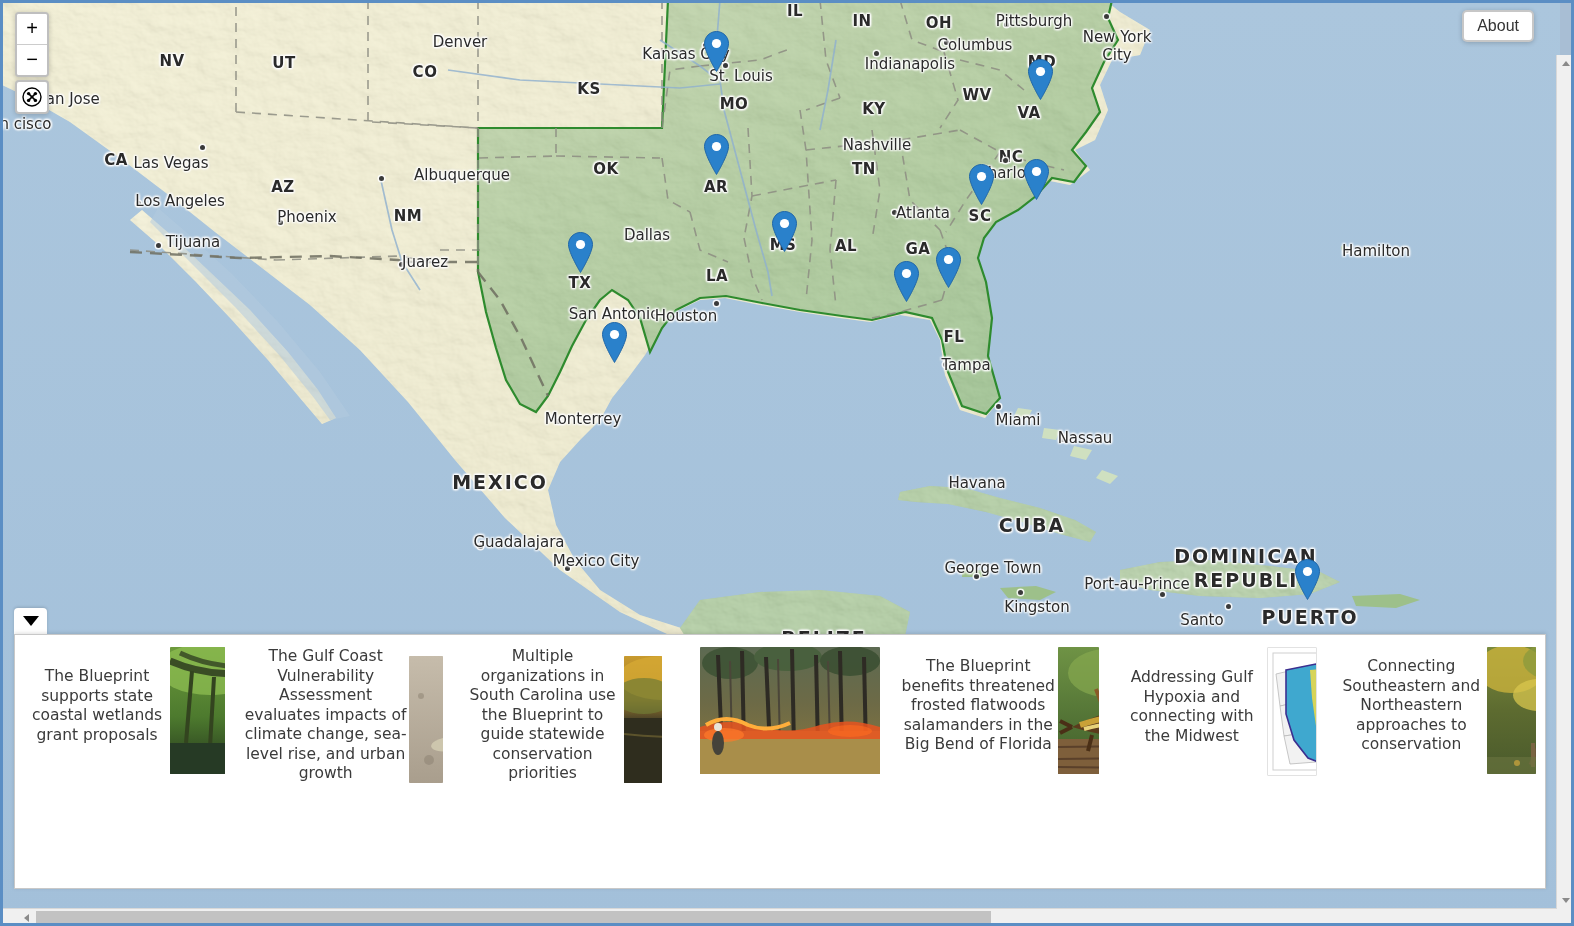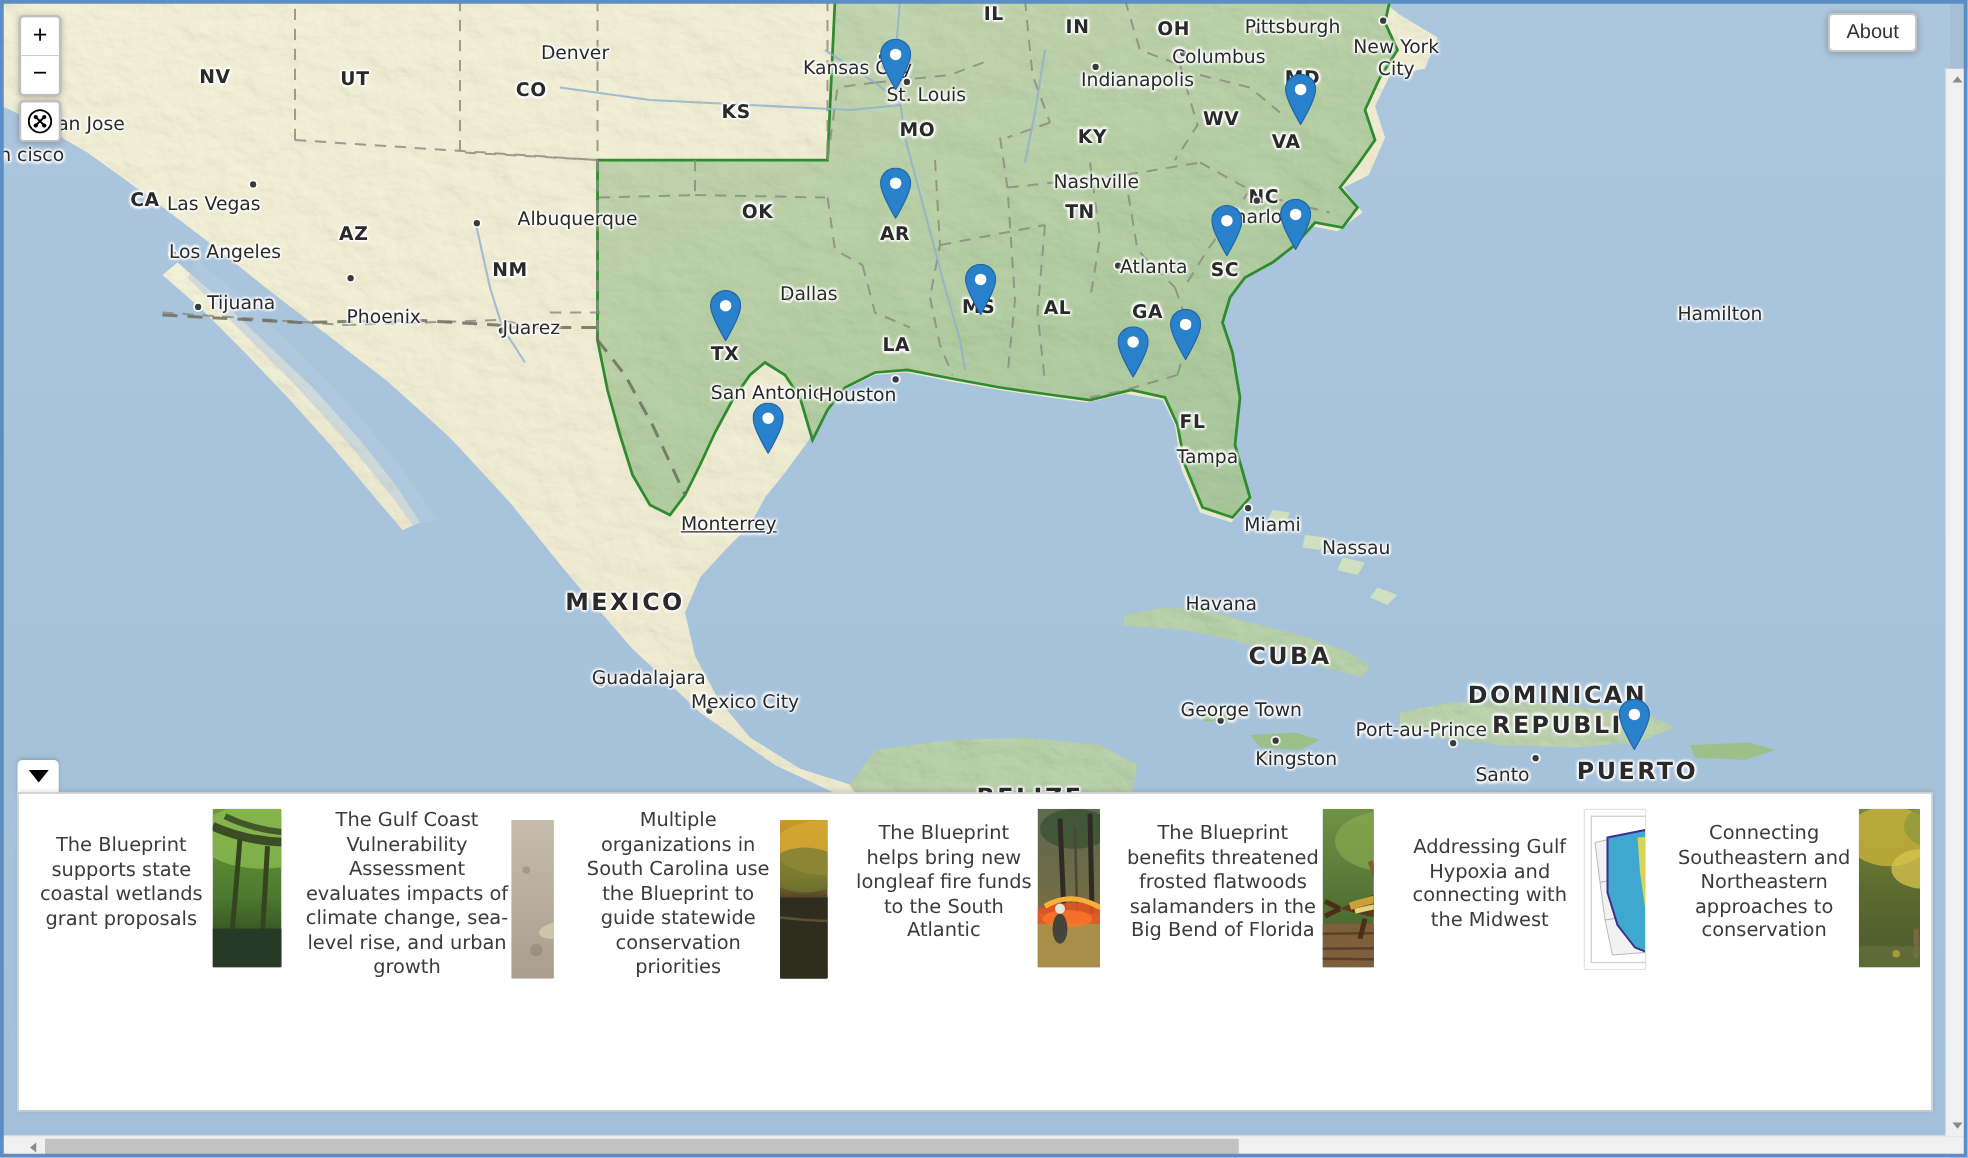--- a/index.html
+++ b/index.html
@@ -341,33 +341,33 @@
         <div class="lbl city ctr" style="left: 1012px; top: 164px;">Charlotte</div>
         <div class="citydot" style="left: 892px; top: 210px;"></div>
         <div class="lbl city ctr" style="left: 923px; top: 204px;">Atlanta</div>
         <div class="citydot" style="left: 200px; top: 145px;"></div>
         <div class="lbl city ctr" style="left: 171px; top: 154px;">Las Vegas</div>
         <div class="citydot" style="left: 379px; top: 176px;"></div>
         <div class="lbl city ctr" style="left: 462px; top: 166px;">Albuquerque</div>
         <div class="citydot" style="left: 136px; top: 201px;"></div>
         <div class="lbl city ctr" style="left: 180px; top: 192px;">Los Angeles</div>
         <div class="citydot" style="left: 278px; top: 220px;"></div>
-        <div class="lbl city ctr" style="left: 307px; top: 208px; margin-top: 36px;">Phoenix</div>
+        <div class="lbl city ctr" style="left: 307px; top: 208px;">Phoenix</div>
         <div class="citydot" style="left: 156px; top: 243px;"></div>
         <div class="lbl city ctr" style="left: 193px; top: 233px;">Tijuana</div>
         <div class="citydot" style="left: 399px; top: 262px;"></div>
         <div class="lbl city ctr" style="left: 425px; top: 253px;">Juarez</div>
         <div class="citydot" style="left: 628px; top: 236px;"></div>
         <div class="lbl city ctr" style="left: 647px; top: 226px;">Dallas</div>
         <div class="citydot" style="left: 652px; top: 314px;"></div>
         <div class="lbl city ctr" style="left: 614px; top: 305px;">San Antonio</div>
         <div class="citydot" style="left: 714px; top: 301px;"></div>
         <div class="lbl city ctr" style="left: 686px; top: 307px;">Houston</div>
         <div class="citydot" style="left: 556px; top: 419px;"></div>
-        <div class="lbl city ctr" style="left: 583px; top: 410px; text-decoration: underline;">Monterrey</div>
+        <div class="lbl city ctr" style="left: 583px; top: 410px;">Monterrey</div>
         <div class="citydot" style="left: 943px; top: 362px;"></div>
         <div class="lbl city ctr" style="left: 966px; top: 356px;">Tampa</div>
         <div class="citydot" style="left: 996px; top: 404px;"></div>
         <div class="lbl city ctr" style="left: 1018px; top: 411px;">Miami</div>
         <div class="citydot" style="left: 1060px; top: 437px;"></div>
         <div class="lbl city ctr" style="left: 1085px; top: 429px;">Nassau</div>
         <div class="citydot" style="left: 953px; top: 482px;"></div>
         <div class="lbl city ctr" style="left: 977px; top: 474px;">Havana</div>
         <div class="citydot" style="left: 974px; top: 574px;"></div>
         <div class="lbl city ctr" style="left: 993px; top: 559px;">George Town</div>
@@ -545,21 +545,20 @@
               <rect y="62" width="180" height="65" fill="#201f16" opacity=".45"></rect>
               <path d="M118,14 L112,127 L152,127 L146,10 Z" fill="#6e5236"></path>
               <path d="M118,90 L104,127 L166,127 L150,90 Z" fill="#7a5b3c"></path>
               <path d="M126,20 L128,120 M138,16 L140,118" stroke="#543d28" stroke-width="3"></path>
               <path d="M164,30 L160,127 L180,127 L178,28 Z" fill="#6a4f34"></path>
               <path d="M0,78 Q50,84 100,78" stroke="#8a7a3a" stroke-width="2" fill="none" opacity=".5"></path>
             </svg>
           </div>
         </div>
         <div class="card">
-          <div class="ttl">The Blueprint helps bring new longleaf fire funds to the South Atlantic</div>
           <div class="sp"></div>
           <div class="thumb">
             <svg viewBox="0 0 180 127" preserveAspectRatio="none">
               <defs>
                 <linearGradient id="g4" x1="0" y1="0" x2="0" y2="1">
                   <stop offset="0" stop-color="#5c6a52"></stop>
                   <stop offset="0.45" stop-color="#6d6a46"></stop>
                   <stop offset="1" stop-color="#8d7a3e"></stop>
                 </linearGradient>
               </defs>

